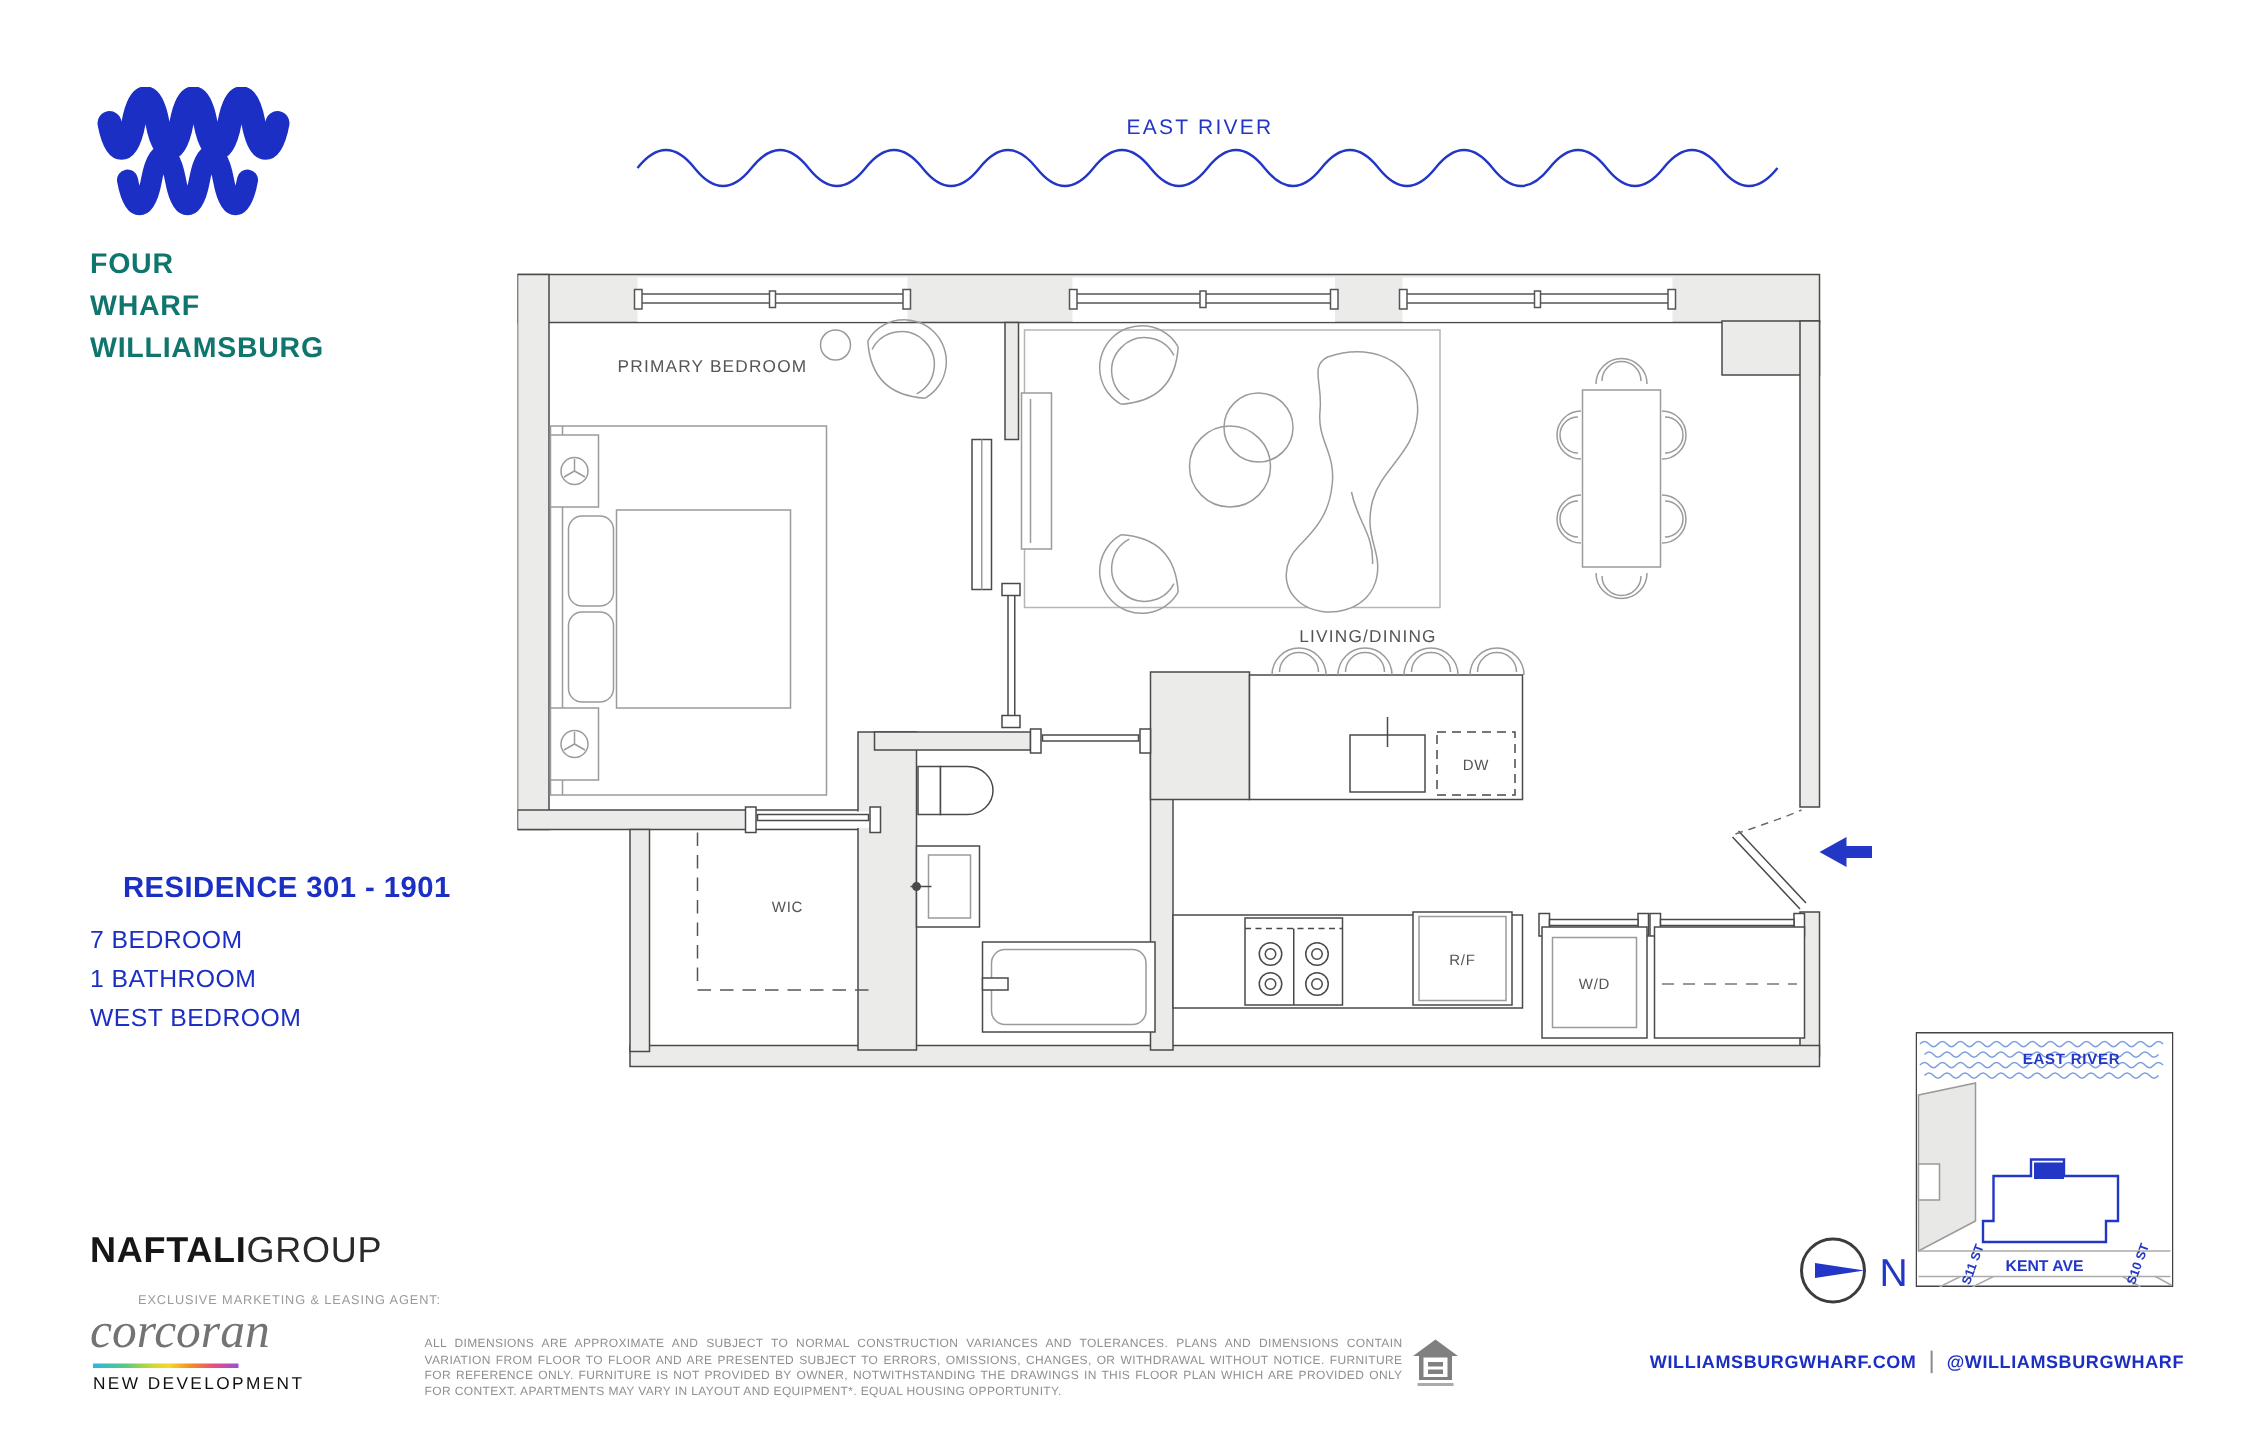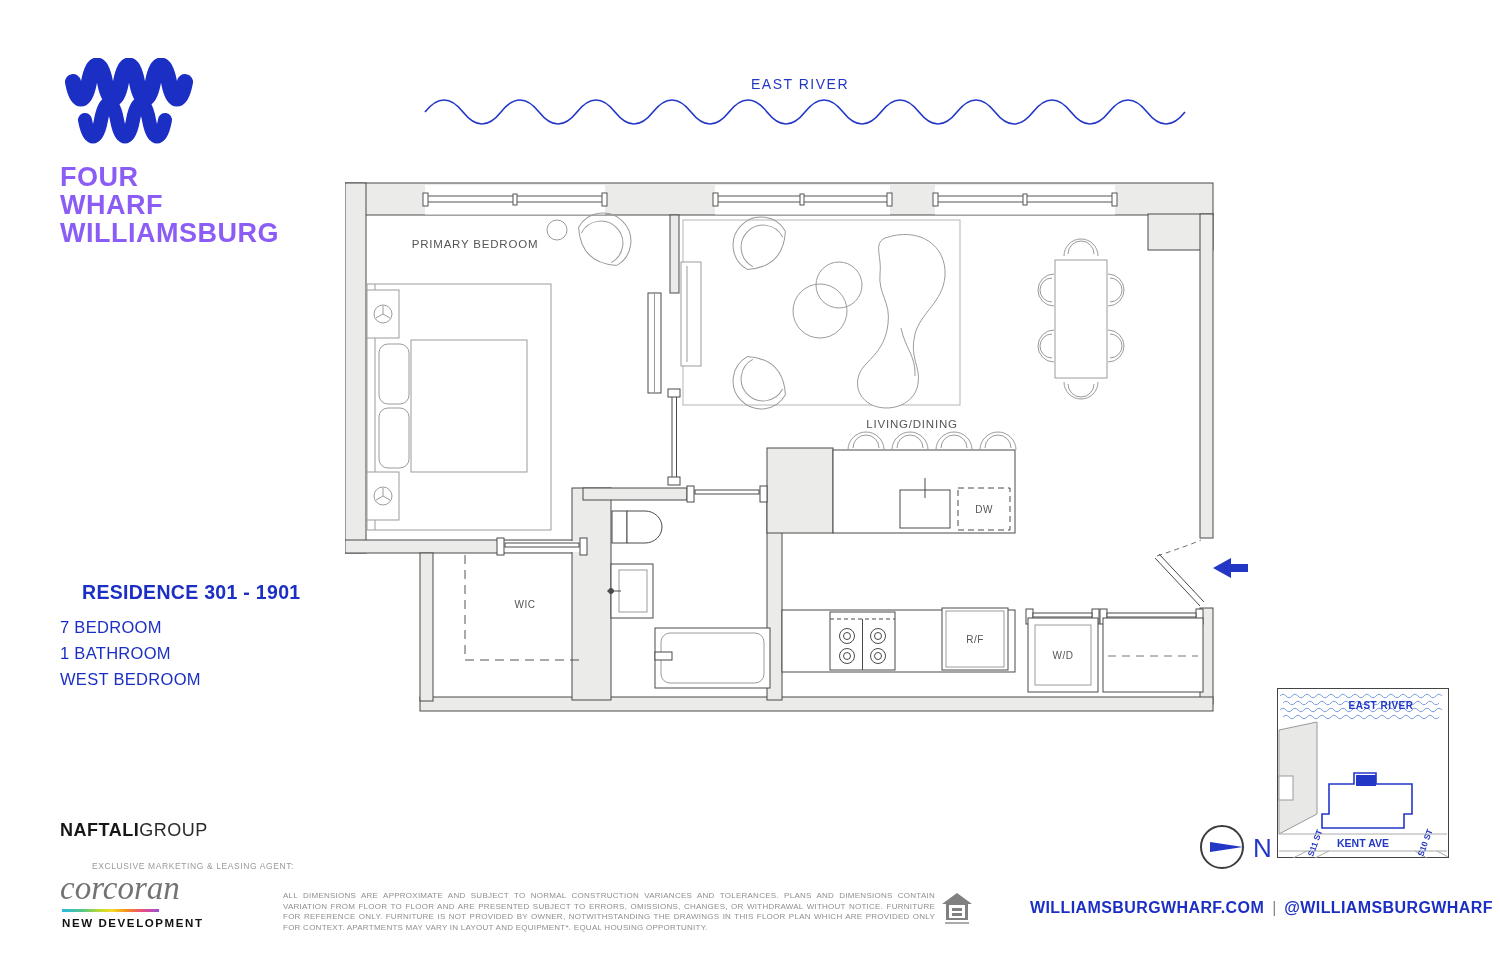--- a/index.html
+++ b/index.html
@@ -1,37 +1,37 @@
 <!DOCTYPE html>
 <html><head>
 <meta charset="utf-8">
 <style>
   html,body{margin:0;padding:0;background:#ffffff;}
   #page{position:relative;width:1500px;height:964px;background:#ffffff;overflow:hidden;
         font-family:"Liberation Sans","DejaVu Sans",sans-serif;}
   .abs{position:absolute;}
   
-  .brand-text{color:#8b5cf6;font-weight:bold;font-size:27px;line-height:28px;letter-spacing:.5px;}
+  .brand-text{color:#0f766e;font-weight:bold;font-size:19px;line-height:28px;letter-spacing:.5px;}
   
   .river-label{color:#2337C6;font-size:14px;letter-spacing:1.5px;font-weight:500;}
   
   .res-title{color:#1C2FC4;font-weight:bold;font-size:19.5px;letter-spacing:.3px;margin-left:22px;}
   .res-item{color:#1C2FC4;font-size:16.5px;margin-top:7px;letter-spacing:.3px;}
   
-  .naftali{font-size:18px;letter-spacing:.5px;color:#161616;}
+  .naftali{font-size:24px;letter-spacing:.5px;color:#161616;}
   .naftali b{font-weight:800;}
   .naftali span{font-weight:300;color:#2a2a2a;}
   .agent-heading{font-size:8.5px;color:#9a9a9a;letter-spacing:.6px;padding-left:32px;}
   .corcoran{font-family:"Liberation Serif","DejaVu Serif",serif;font-style:italic;font-size:33px;color:#737373;}
   .rainbow{height:3px;width:97px;background:linear-gradient(90deg,#29b8e5 0%,#56c982 22%,#c6d92f 40%,#f7d928 52%,#f5921e 66%,#ee4d7c 82%,#9a4fd8 100%);}
-  .newdev{font-size:11.5px;font-weight:bold;letter-spacing:1.6px;color:#111;}
+  .newdev{font-size:11.5px;font-weight:normal;letter-spacing:1.6px;color:#111;}
   
   .disclaimer{font-size:8px;line-height:10.6px;color:#8F8F8F;letter-spacing:.25px;text-align:justify;}
   
-  .site{color:#1C2FC4;font-weight:bold;font-size:16px;letter-spacing:.4px;}
+  .site{color:#1C2FC4;font-weight:bold;font-size:12px;letter-spacing:.4px;}
   .sep{color:#8a8a8a;font-weight:400;padding:0 8px;}
   svg text{font-family:"Liberation Sans","DejaVu Sans",sans-serif;}
   .plan-label{fill:#555;font-size:11.5px;letter-spacing:.8px;}
   .plan-label-sm{fill:#555;font-size:10px;letter-spacing:.5px;}
 </style>
 </head>
 <body>
 
 <div id="page">
 

